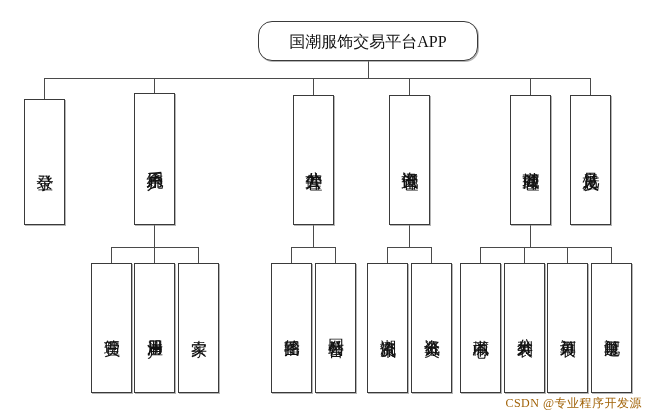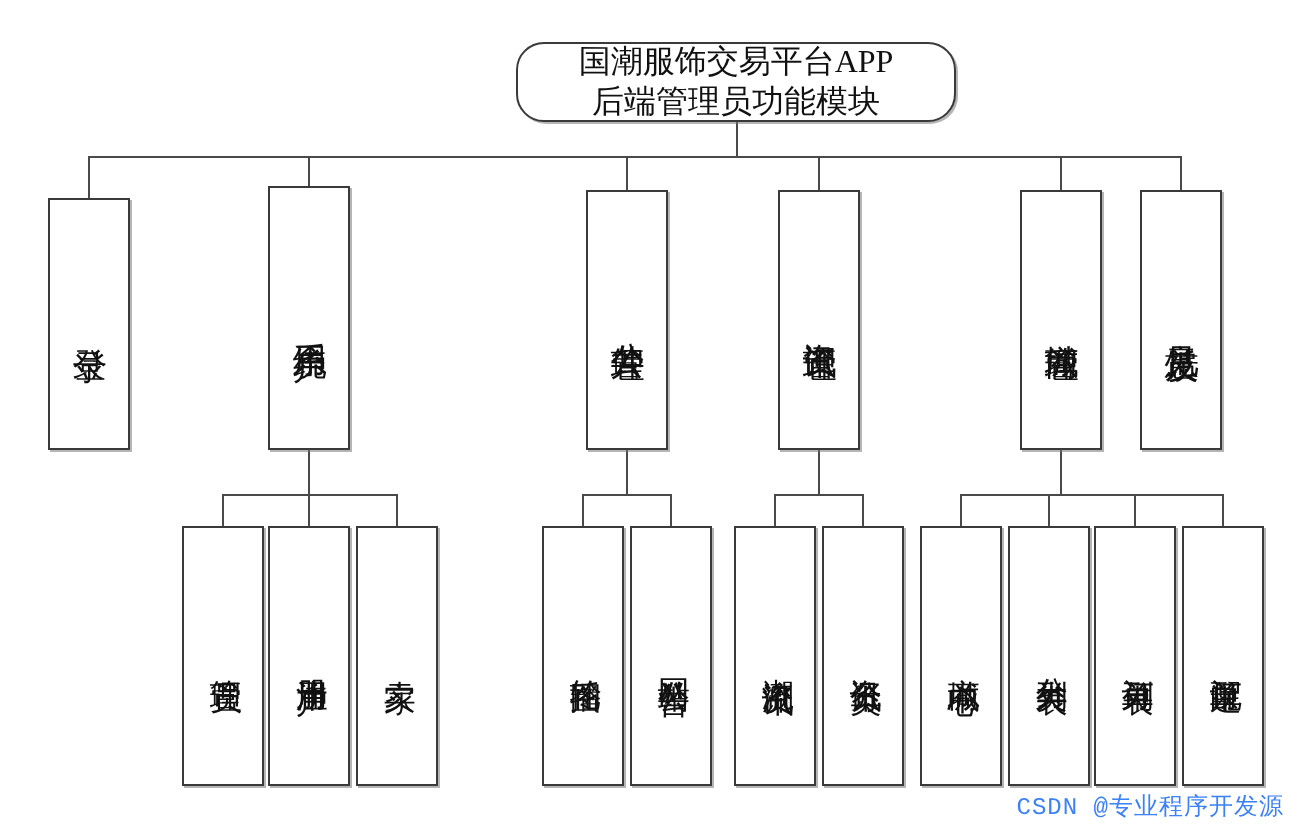--- a/index.html
+++ b/index.html
@@ -48,36 +48,35 @@
   .line{
     position:absolute;
     background:#4a4a4a;
     z-index:1;
   }
   .vline{width:1px;}
   .hline{height:1px;}
   .watermark{
     position:absolute;
     right:8px;bottom:4px;
-    font-family:Liberation Mono, monospace;
+    font-family:Liberation Serif, serif;
     font-size:12px;
-    color:#3b82f6;
+    color:#a16207;
     letter-spacing:.5px;
     z-index:5;
     white-space:nowrap;
   }
 </style>
 </head>
 <body>
 
 <div id="canvas">
 
   <div class="node" id="root">
     <span class="lbl">国潮服饰交易平台APP</span>
-    <span class="lbl">后端管理员功能模块</span>
   </div>
 
   <div class="line vline" style="left:368px;top:61px;height:18px;"></div>
 
   <div class="line hline" style="left:44px;top:78px;width:546px;"></div>
 
   <div class="line vline" style="left:44px;top:78px;height:21px;"></div>
   <div class="line vline" style="left:154px;top:78px;height:21px;"></div>
   <div class="line vline" style="left:313px;top:78px;height:21px;"></div>
   <div class="line vline" style="left:409px;top:78px;height:21px;"></div>

